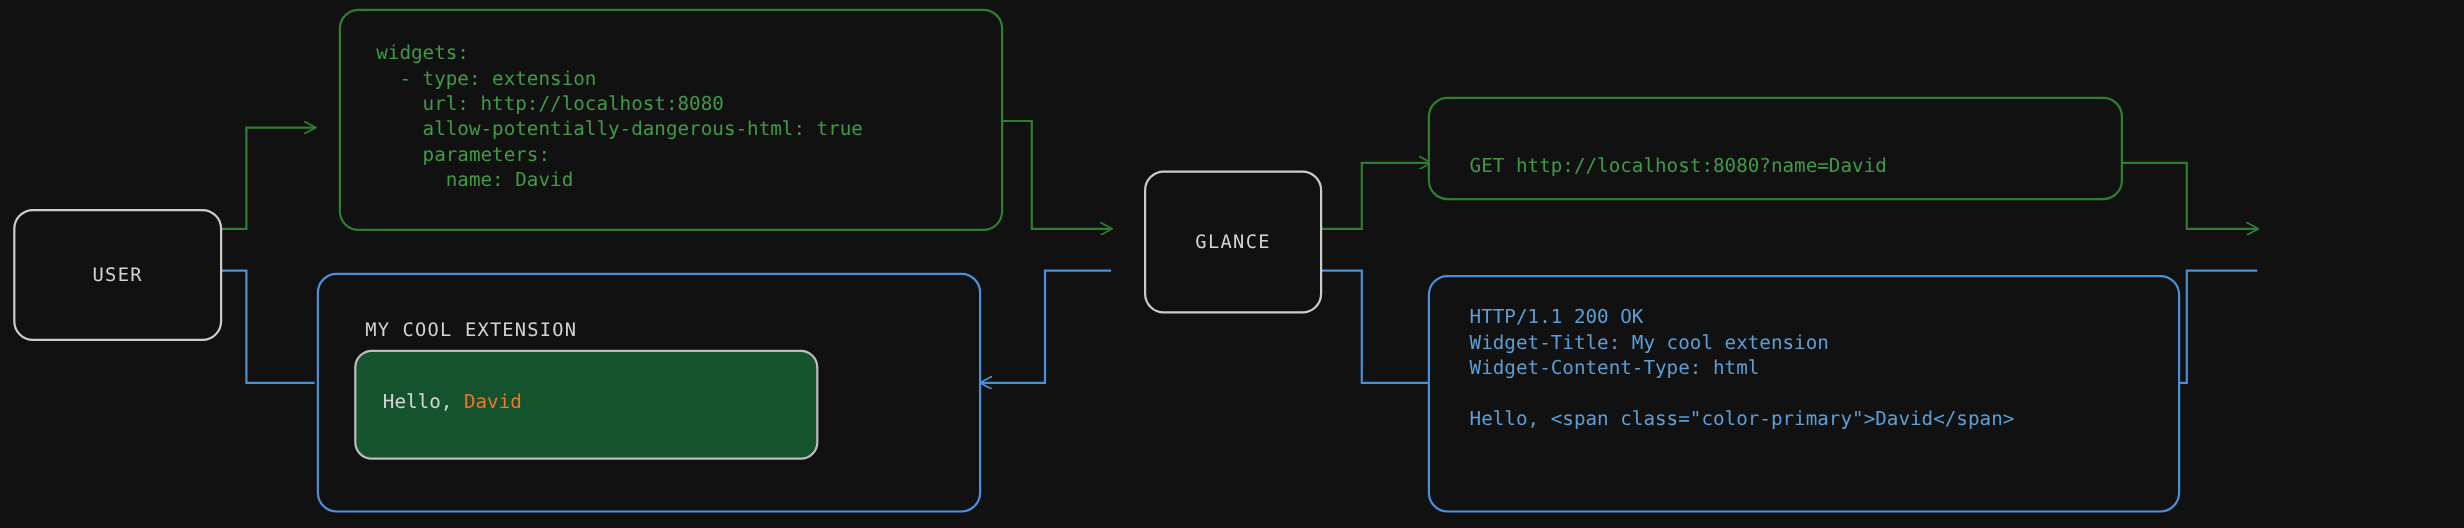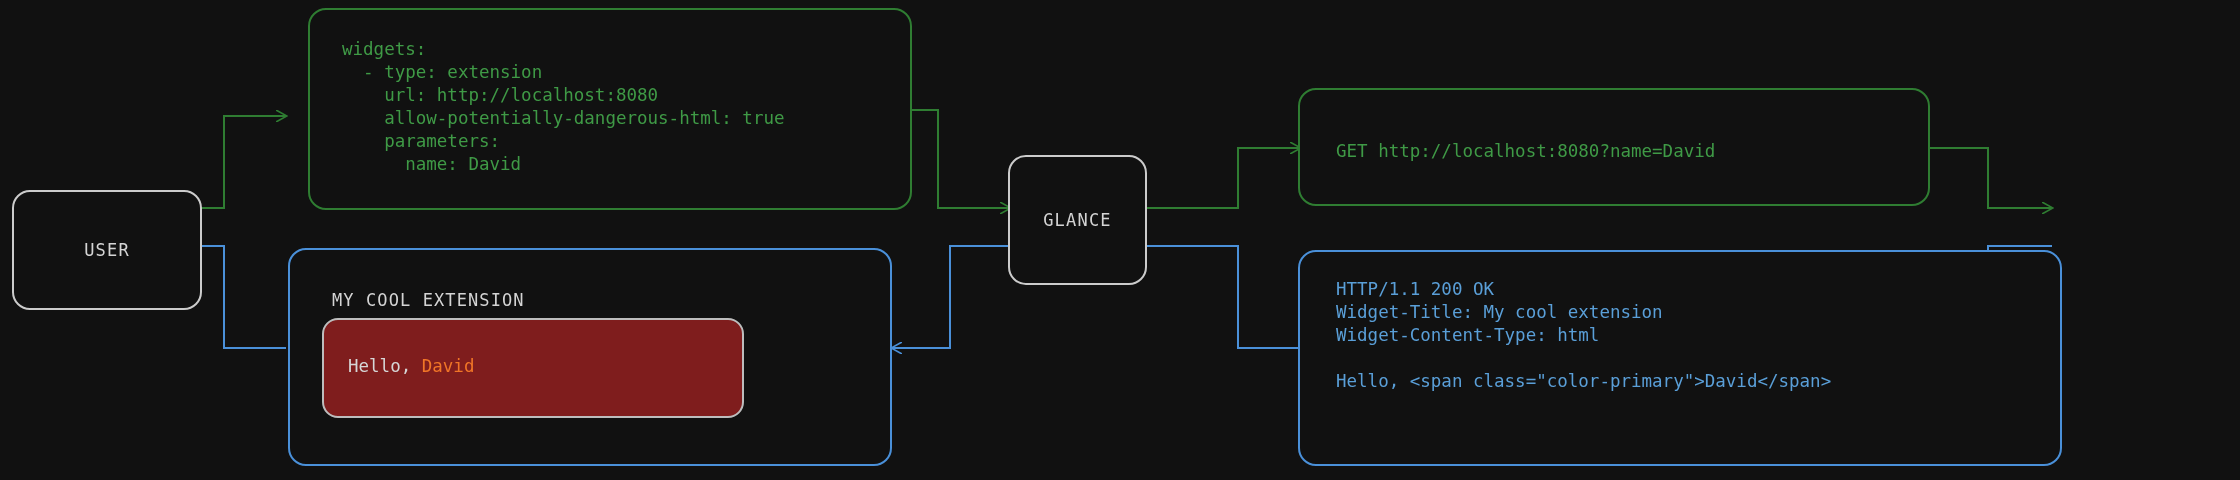--- a/index.html
+++ b/index.html
@@ -96,21 +96,21 @@
   }
   #widget-card {
     position: absolute;
     left: 32px;
     top: 68px;
     width: 422px;
     height: 100px;
     box-sizing: border-box;
     border: 2px solid #bdbdbd;
     border-radius: 16px;
-    background: #7f1d1d;
+    background: #14532d;
   }
   #widget-card-text {
     position: absolute;
     left: 24px;
     top: 36px;
     font-family: "DejaVu Sans Mono", "Liberation Mono", monospace;
     font-size: 17.5px;
     color: #d6d6d6;
     white-space: pre;
   }
@@ -151,39 +151,39 @@
       <path stroke="#4a90d9" d="M 1010 246 H 950 V 348 H 892" marker-end="url(#arrow-blue)"></path>
 
       <path stroke="#4a90d9" d="M 286 348 H 224 V 246 H 168" marker-end="url(#arrow-blue)"></path>
     </g>
   </svg>
 
   <div class="node" id="user-node" style="left:12px; top:190px; width:190px; height:120px;">
     <span class="node-label">USER</span>
   </div>
 
-  <div class="node" id="glance-node" style="left:1008px; top:155px; width:139px; height:130px;">
+  <div class="node" id="glance-node" style="left:1040px; top:155px; width:162px; height:130px;">
     <span class="node-label">GLANCE</span>
   </div>
 
 
   <div class="msgbox green" id="yaml-box" style="left:288px; top:8px; width:604px; height:202px;margin-left:20px;">
     <pre class="code green">widgets:
   - type: extension
     url: http://localhost:8080
     allow-potentially-dangerous-html: true
     parameters:
       name: David</pre>
   </div>
 
-  <div class="msgbox green" id="get-box" style="left:1298px; top:88px; width:632px; height:118px;">
+  <div class="msgbox green" id="get-box" style="left:1298px; top:88px; width:632px; height:94px;">
     <pre class="code green">GET http://localhost:8080?name=David</pre>
   </div>
 
-  <div class="msgbox blue" id="resp-box" style="left:1298px; top:250px; width:764px; height:216px;">
+  <div class="msgbox blue" id="resp-box" style="left:1298px; top:250px; width:684px; height:216px;">
     <pre class="code blue">HTTP/1.1 200 OK
 Widget-Title: My cool extension
 Widget-Content-Type: html
 
 Hello, &lt;span class="color-primary"&gt;David&lt;/span&gt;</pre>
   </div>
 
   <div id="widget-box" style="left:288px; top:248px; width:604px; height:218px;">
     <div id="widget-title">MY COOL EXTENSION</div>
     <div id="widget-card">

